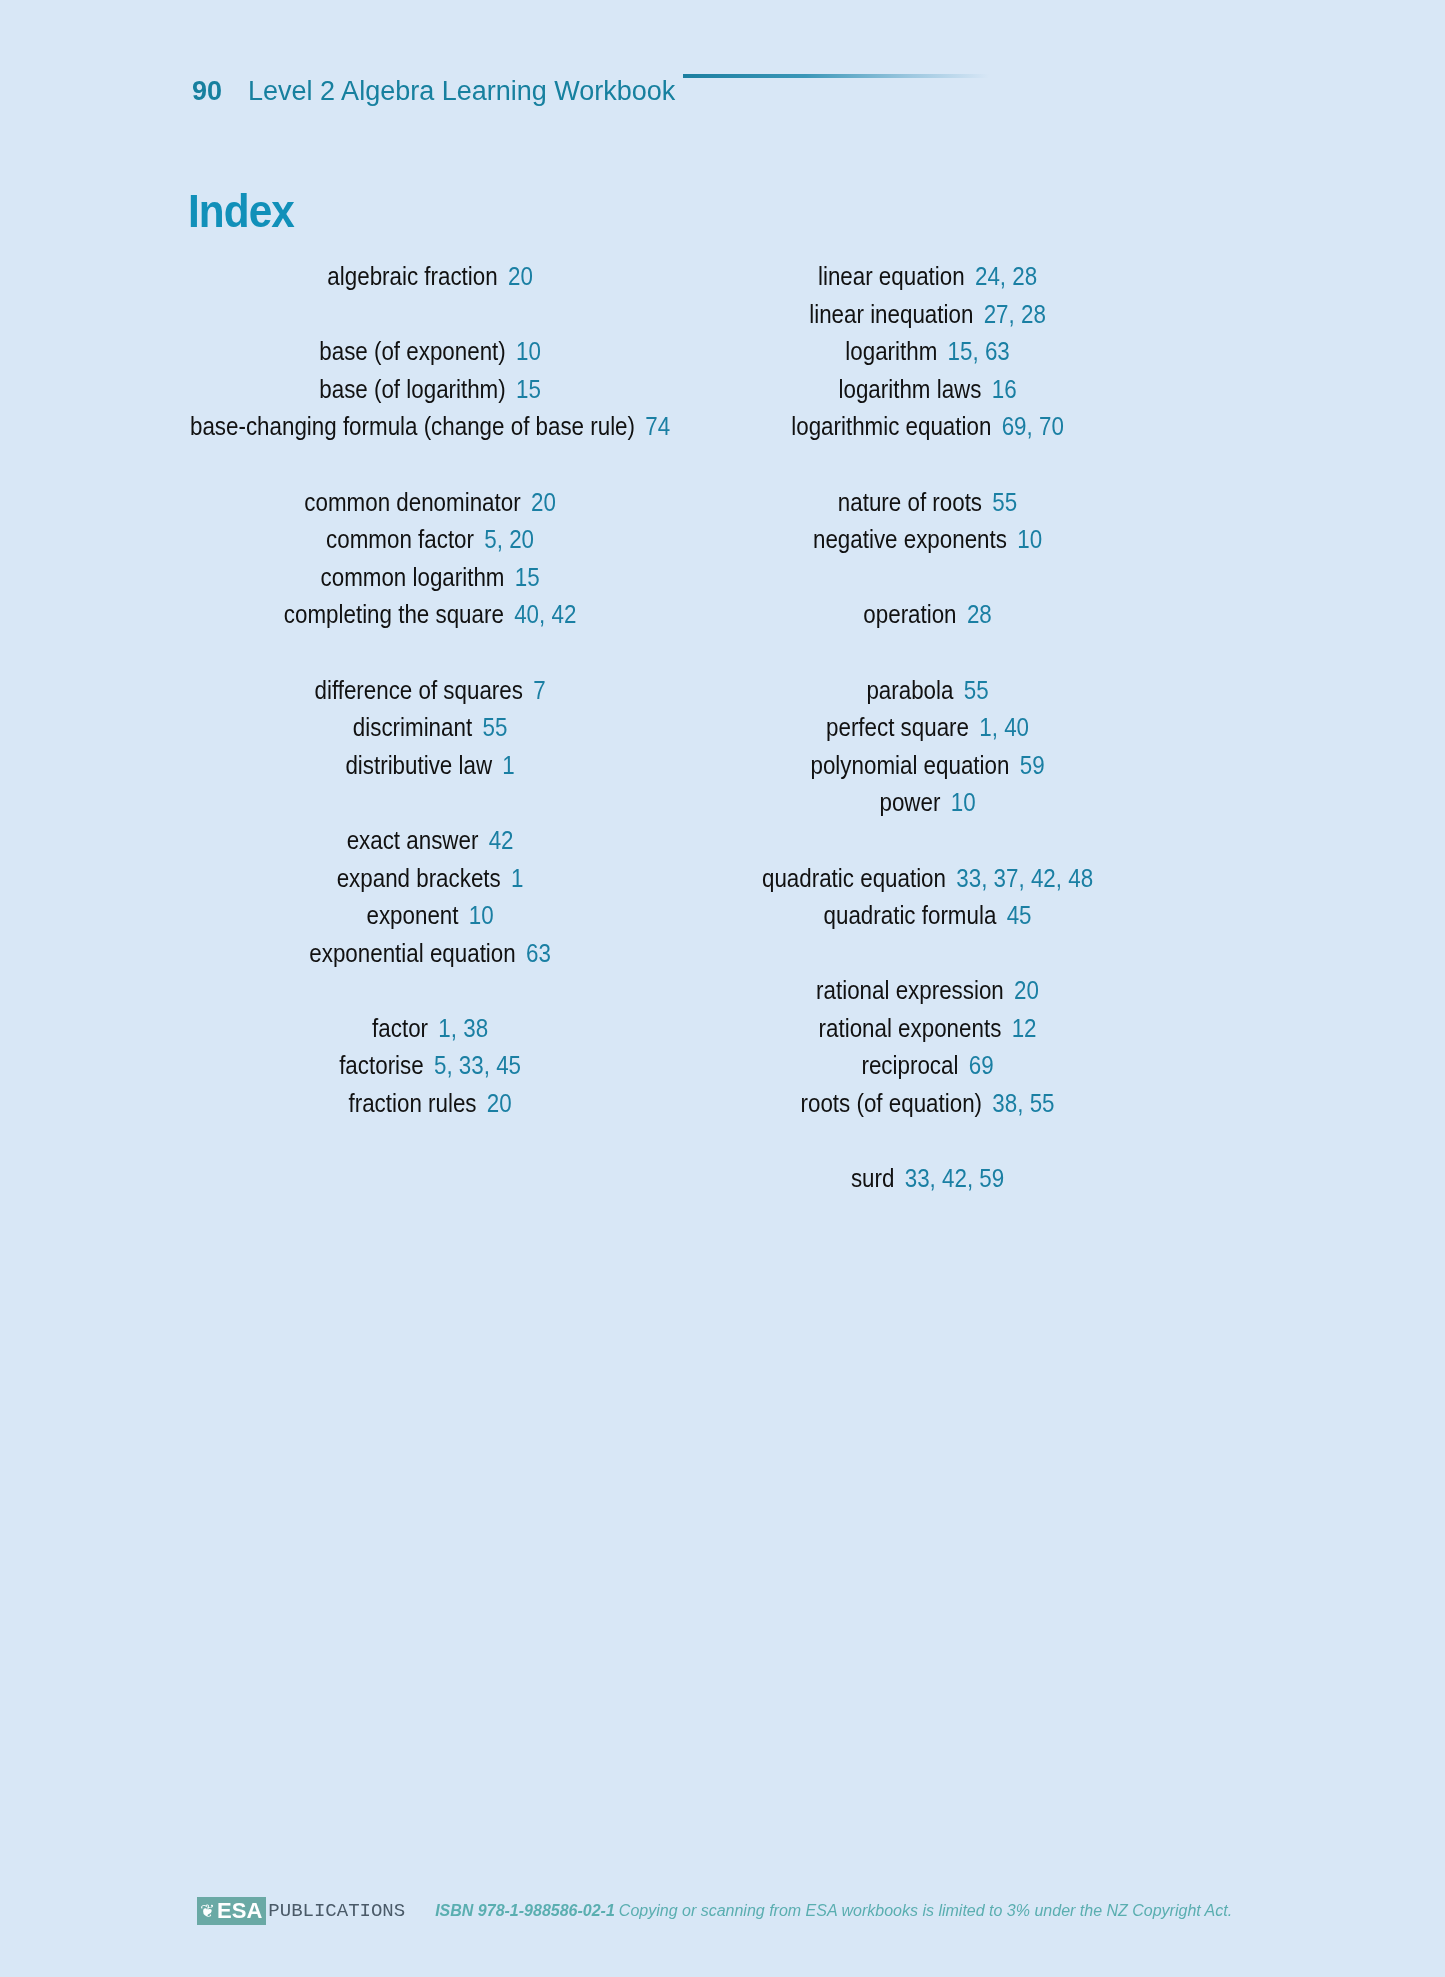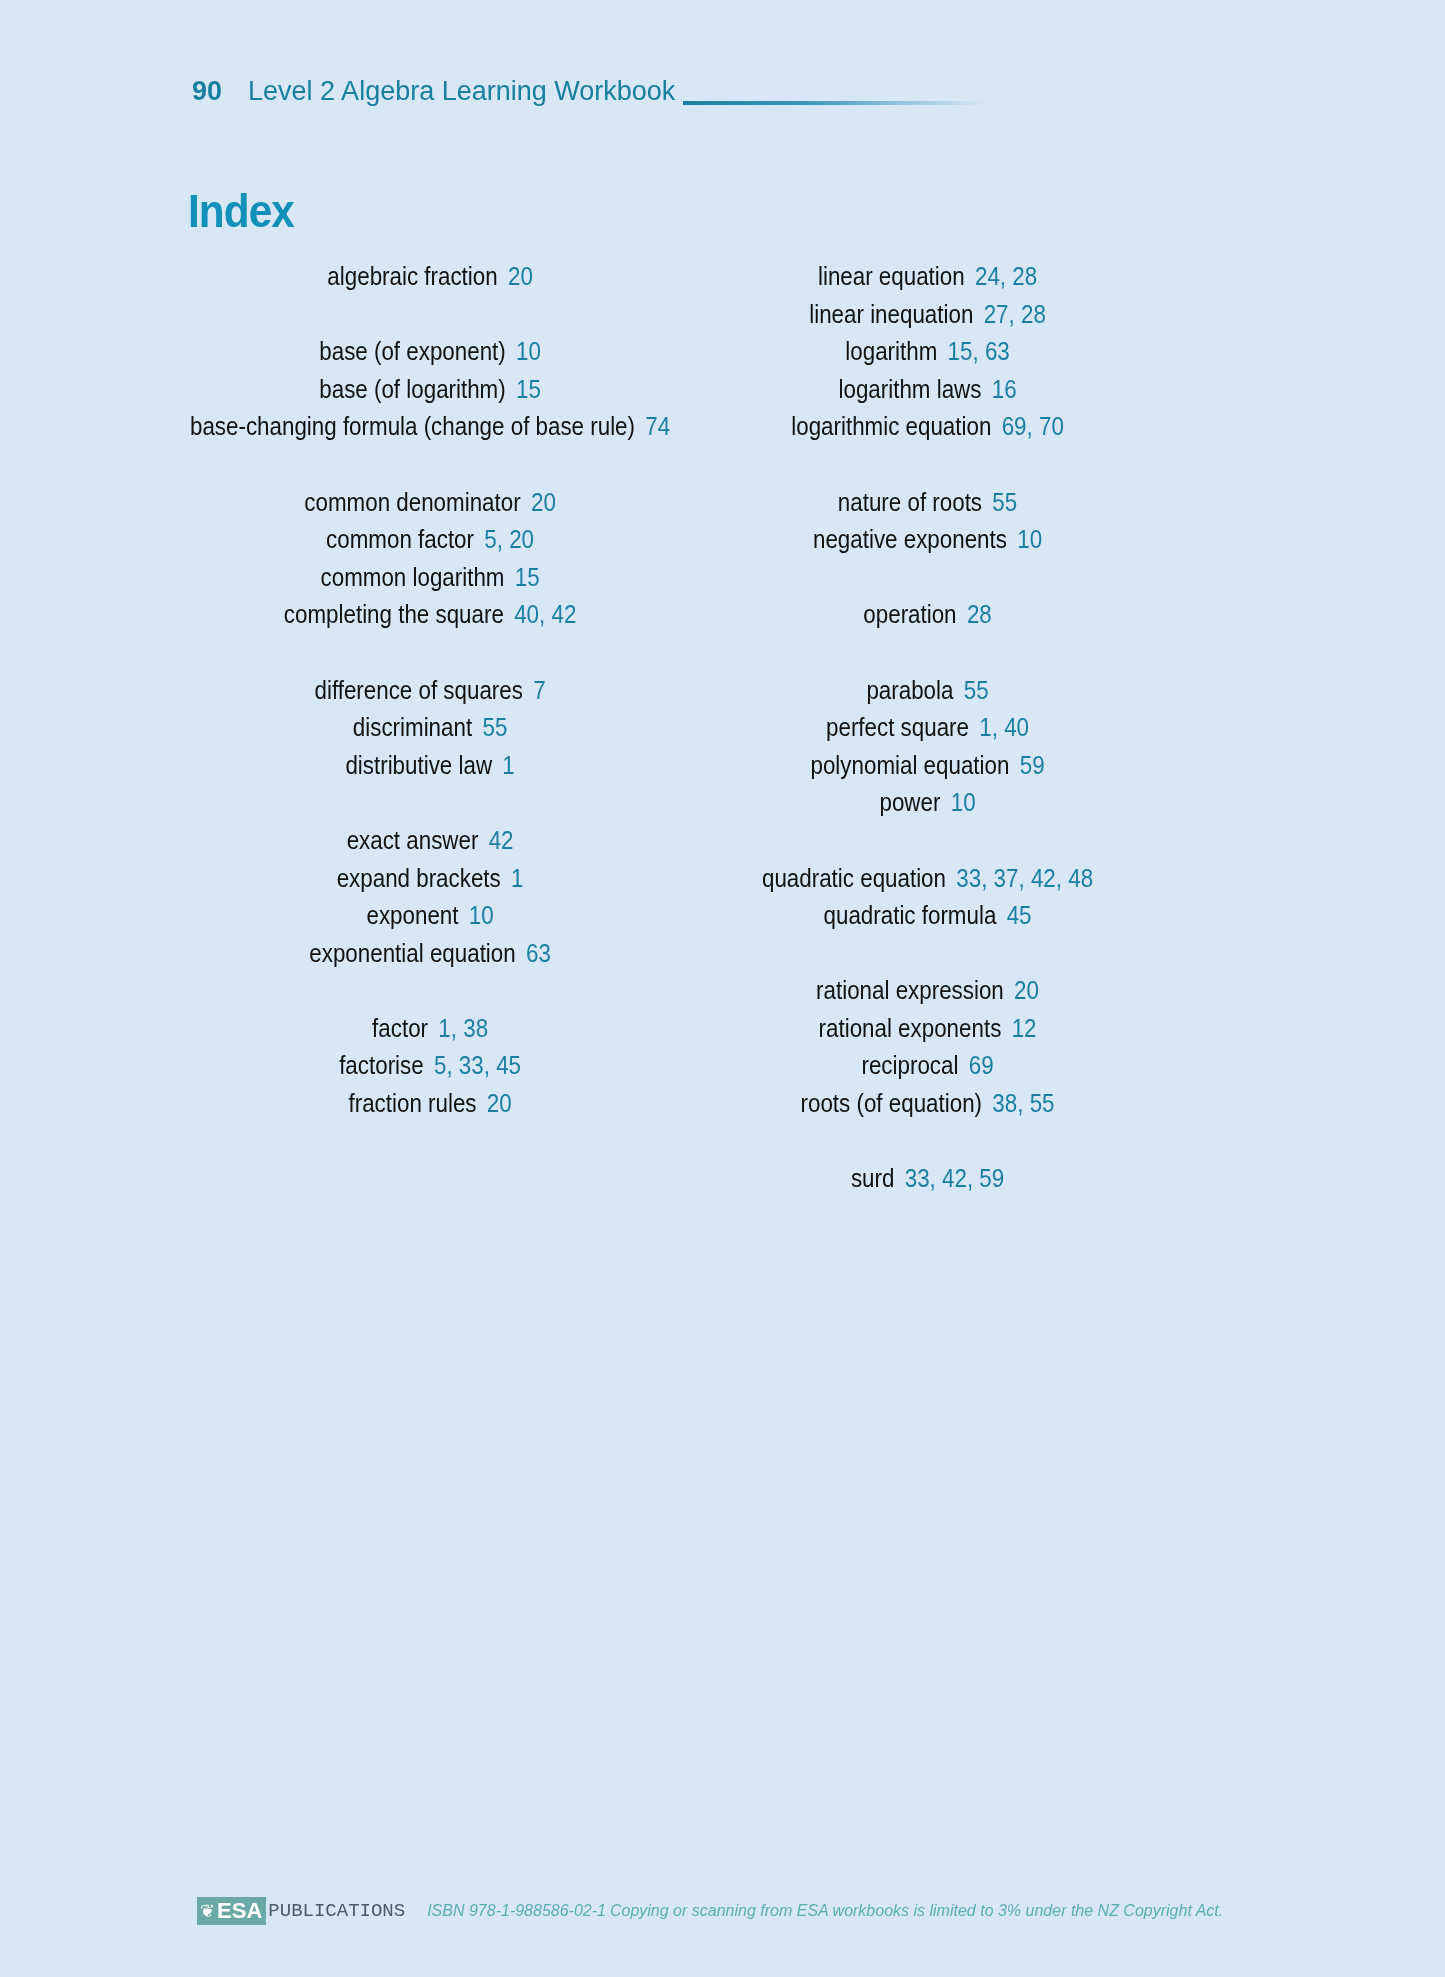--- a/index.html
+++ b/index.html
@@ -5,21 +5,21 @@
   html, body { margin: 0; padding: 0; }
   body {
     width: 1445px; height: 1977px;
     background: #d8e7f6;
     position: relative;
     overflow: hidden;
     font-family: "Liberation Sans", "DejaVu Sans", sans-serif;
   }
   .header {
     position: absolute; left: 192px; top: 76px;
-    display: flex; align-items: flex-end;
+    display: flex; align-items: flex-start;
     font-size: 27px; color: #17809f;
     white-space: nowrap;
   }
   .header .pnum { font-weight: bold; margin-right: 26px; }
   .header .rule {
     display: inline-block; width: 306px; height: 4px;
     margin-left: 8px;
     background: linear-gradient(to right, #1c7fa0 0%, #3a97b8 40%, rgba(120,180,210,0.6) 75%, rgba(216,231,246,0) 100%);
     transform: translateY(-2px);
   }
@@ -47,21 +47,21 @@
     display: inline-flex; align-items: center;
     background: #6aa9a5; color: #fff;
     height: 28px; padding: 0 4px 0 3px;
     font-weight: bold; font-size: 22px;
   }
   .logo-box .leaf { font-size: 18px; margin-right: 2px; }
   .logo-pub { color: #4a5a68; font-size: 19px; margin-left: 2px; letter-spacing: 0px; font-family: Liberation Mono, monospace; }
   .footer .isbn, .footer .copy {
     color: #5aaeb0; font-style: italic; font-size: 16px;
   }
-  .footer .isbn { margin-left: 22px; }
+  .footer .isbn { margin-left: 30px; font-weight: bold; }
   .footer .copy { margin-left: 4px; }
 </style>
 </head>
 <body>
 
 <div class="header">
   <span class="pnum">90</span>
   <span>Level 2 Algebra Learning Workbook</span>
   <span class="rule"></span>
 </div>

